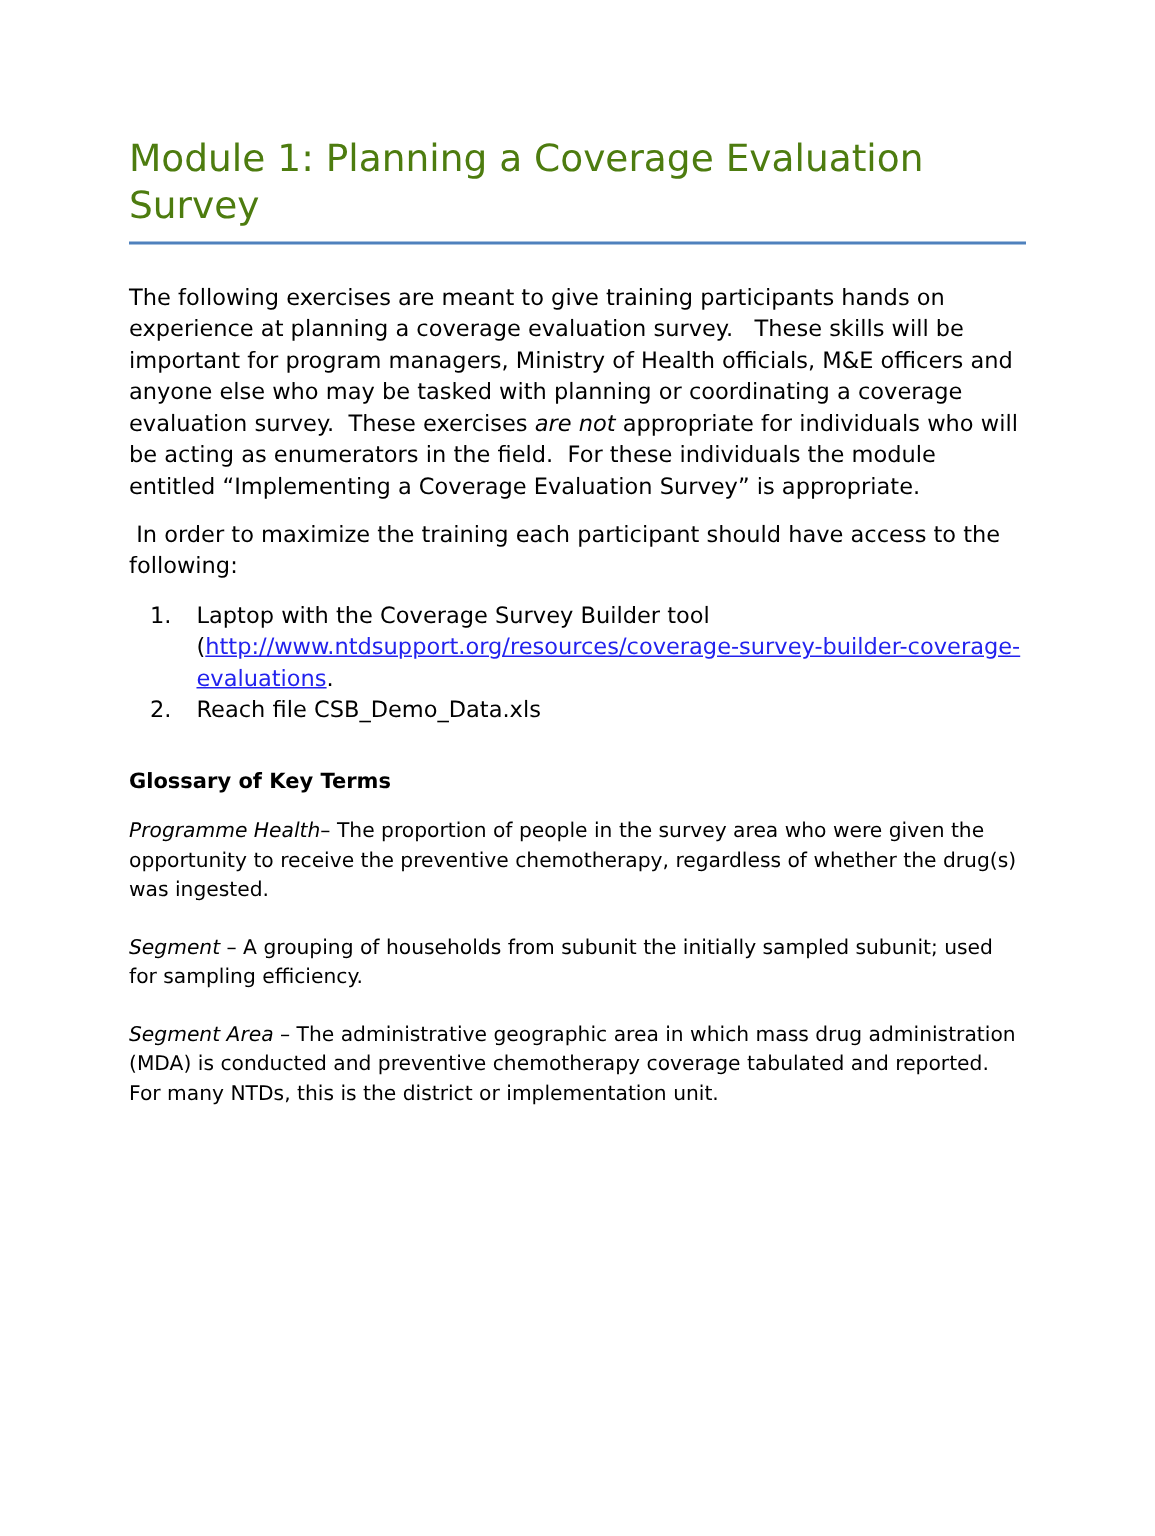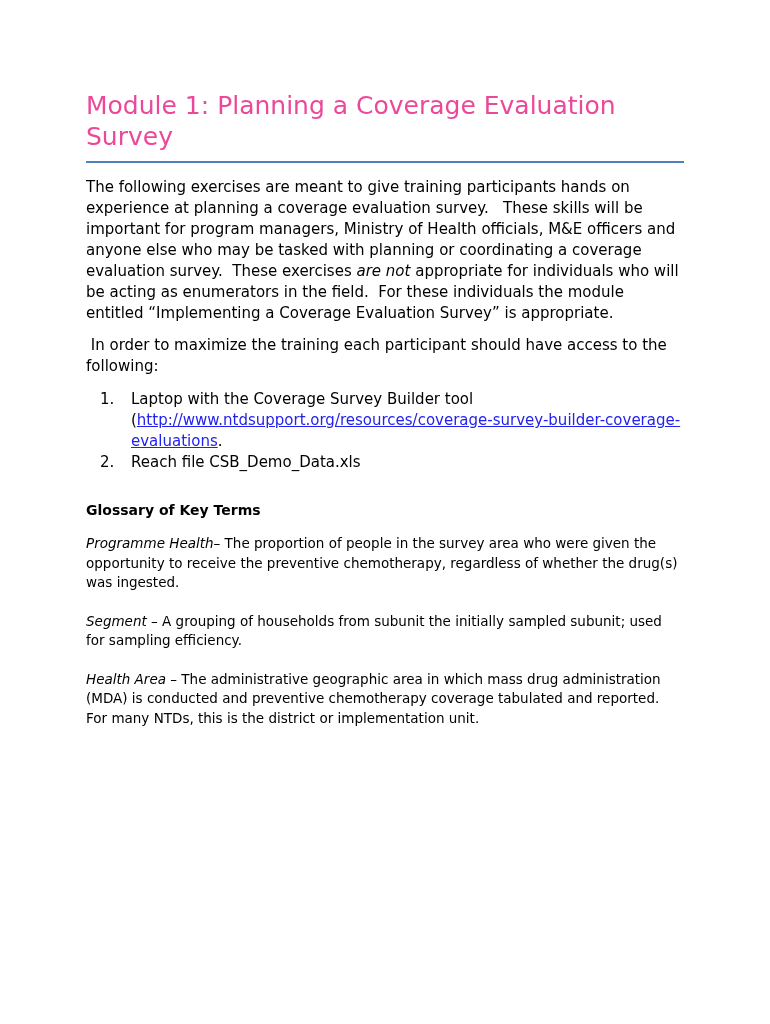--- a/index.html
+++ b/index.html
@@ -13,24 +13,24 @@
   .page {
     width: 770px; height: 1024px;
     padding: 90px 86px 0 86px;
     background: #ffffff;
   }
   .doc-title {
     font-family: "DejaVu Sans", sans-serif;
     font-weight: 400;
     font-size: 25px;
     line-height: 31px;
-    color: #ec4899;
+    color: #4d7c0f;
     border-bottom: 2px solid #4f81bd;
     padding-bottom: 9px;
-    margin-bottom: 14px;
+    margin-bottom: 25px;
   }
   .para {
     font-size: 15px;
     line-height: 21px;
     white-space: pre-wrap;
     margin-bottom: 11px;
   }
   .para:last-of-type { margin-bottom: 0; }
   em.run-italic { font-style: italic; }
   .numbered-list {
@@ -92,16 +92,16 @@
     </div>
   </div>
 
   <h2 class="glossary-heading">Glossary of Key Terms</h2>
 
   <p class="glossary-entry"><span class="glossary-term">Programme Health</span><span>– The proportion of people in the survey area who were given the opportunity to receive the preventive chemotherapy, regardless of whether the drug(s) was ingested.</span></p>
 
   <p class="glossary-entry"><span class="glossary-term">Segment</span><span> – A grouping of households from subunit the initially sampled subunit; used for sampling efficiency.</span></p>
 
 
-  <p class="glossary-entry"><span class="glossary-term">Health Area</span><span> – The administrative geographic area in which mass drug administration (MDA) is conducted and preventive chemotherapy coverage tabulated and reported.  For many NTDs, this is the district or implementation unit.</span></p>
+  <p class="glossary-entry"><span class="glossary-term">Segment Area</span><span> – The administrative geographic area in which mass drug administration (MDA) is conducted and preventive chemotherapy coverage tabulated and reported.  For many NTDs, this is the district or implementation unit.</span></p>
 
 
 </div>
 
 </body></html>

